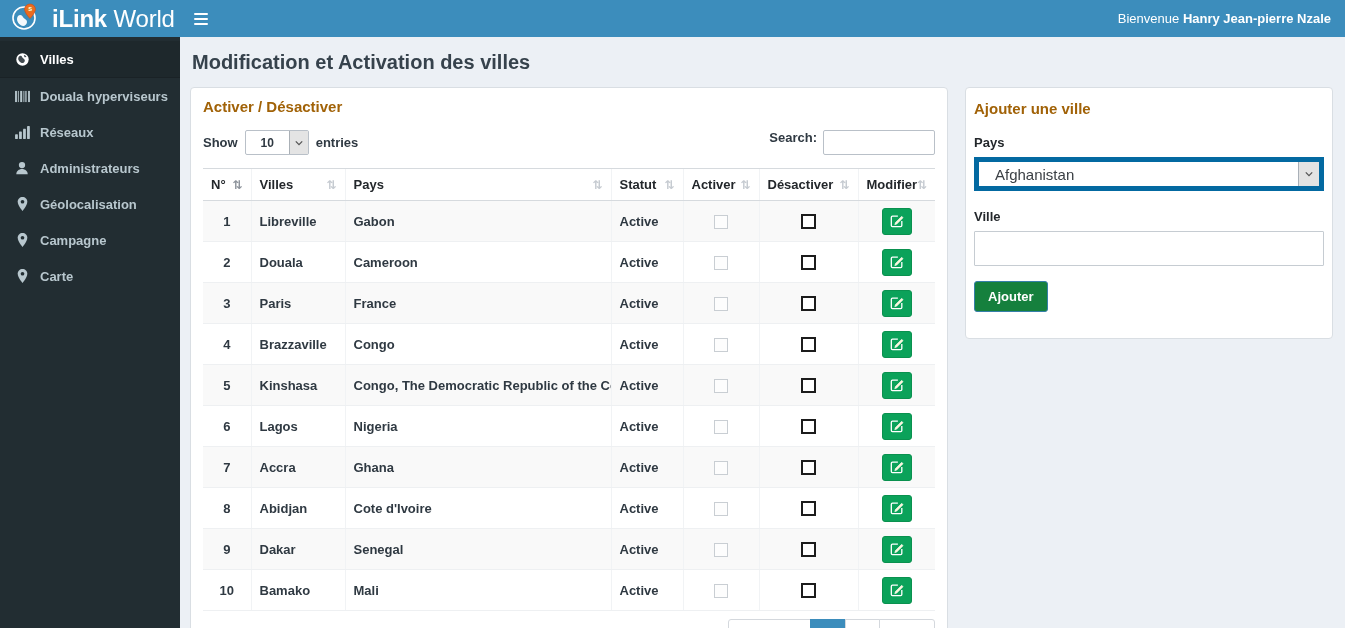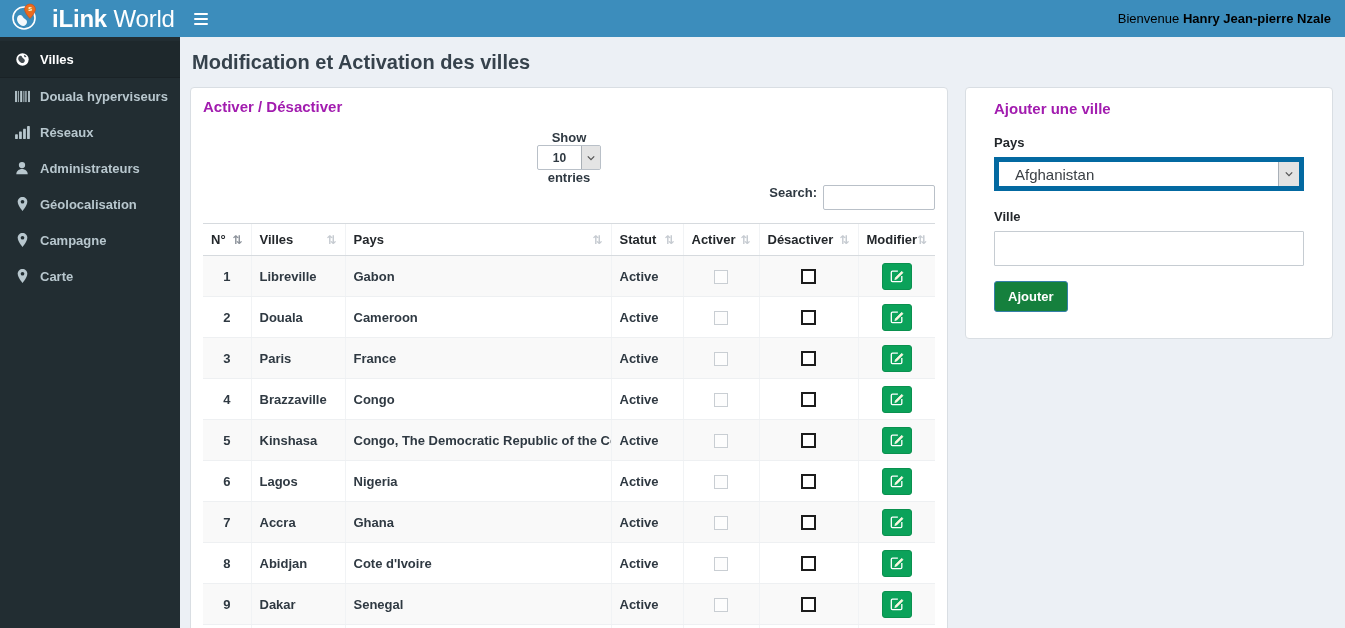--- a/index.html
+++ b/index.html
@@ -12,21 +12,21 @@
 
   
   .brand {
     grid-column:1; grid-row:1; background:#3c8dbc; color:#fff;
     display:flex; align-items:center; padding-left:10px; gap:12px;
   }
   .brand-title { font-size:24px; letter-spacing:-0.2px; white-space:nowrap; }
   .brand-title b { font-weight:700; }
   .brand-title span.light { font-weight:300; }
   .navbar {
-    grid-column:2; grid-row:1; background:#3c8dbc; color:#000000;
+    grid-column:2; grid-row:1; background:#3c8dbc; color:#ffffff;
     display:flex; align-items:center;
   }
   .hamburger { width:42px; height:37px; display:flex; flex-direction:column; justify-content:center; align-items:center; gap:3px; cursor:pointer; }
   .hamburger i { display:block; width:14px; height:2px; background:#fff; border-radius:1px; }
   .welcome { margin-left:auto; padding-right:14px; font-size:13px; }
   .welcome b { font-weight:700; }
 
   
   .sidebar { grid-column:1; grid-row:2; background:#222d32; padding-top:4px; }
   .side-item {
@@ -35,25 +35,25 @@
   }
   .side-item .ico { width:16px; height:16px; flex:0 0 16px; display:flex; align-items:center; justify-content:center; }
   .side-item.active { background:#1e282c; color:#fff; border-bottom:1px solid #1a2226; }
   .side-item svg { display:block; }
 
   
   .content { grid-column:2; grid-row:2; padding:13px 12px 0 10px; }
   h1.page-title { font-size:20px; font-weight:600; color:#36424c; margin:1px 0 13px 2px; }
   .panels { display:flex; gap:17px; align-items:flex-start; }
   .panel { background:#fff; border:1px solid #d9dee3; border-radius:4px; }
-  .panel-title { font-size:15px; font-weight:600; color:#a21caf; }
+  .panel-title { font-size:15px; font-weight:600; color:#a16207; }
 
   
   .table-panel { flex:0 0 758px; padding:10px 12px 14px; }
-  .controls { display:flex; align-items:center; margin-top:15px; font-size:13px; font-weight:600; color:#2f3942;flex-direction:column; }
+  .controls { display:flex; align-items:center; margin-top:15px; font-size:13px; font-weight:600; color:#2f3942; }
   .len-select {
     display:inline-flex; align-items:stretch; border:1px solid #b9c0c8; border-radius:2px;
     margin:0 7px; height:25px; width:64px; background:#fff; cursor:pointer;
   }
   .len-select .val { flex:1; display:flex; align-items:center; justify-content:center; font-weight:600; font-size:12px; }
   .arrow-box { width:19px; background:#e4e4e4; border-left:1px solid #aab0b6; display:flex; align-items:center; justify-content:center; }
   .chev { width:8px; height:8px; }
   .search-wrap { margin-left:auto; display:flex; align-items:flex-start; gap:6px; font-weight:600; }
   .search-input { width:112px; height:25px; border:1px solid #b9c0c8; border-radius:2px; padding:0 6px; font-size:13px; }
 
@@ -88,21 +88,21 @@
   .pagination { margin-left:auto; display:flex; font-size:13px; margin-top:3px; }
   .page-btn {
     padding:8px 13px; border:1px solid #d4d8dd; background:#fff; color:#505d69;
     margin-left:-1px; cursor:pointer; font-weight:600;
   }
   .page-btn:first-child { border-radius:3px 0 0 3px; margin-left:0; }
   .page-btn:last-child { border-radius:0 3px 3px 0; }
   .page-btn.active { background:#3c8dbc; border-color:#3c8dbc; color:#fff; }
 
   
-  .add-panel { flex:0 0 368px; padding:12px 28px 26px; }
+  .add-panel { flex:0 0 368px; padding:12px 8px 26px; }
   .field-label { font-size:13px; font-weight:700; color:#23272b; margin:18px 0 7px; }
   .select {
     height:34px; border:5px solid #0369a1; background:#fff; display:flex; align-items:stretch; cursor:pointer;
   }
   .select .val { flex:1; display:flex; align-items:center; padding-left:16px; font-size:15px; color:#3a3f44; }
   .select .arrow-box { width:21px; border-left:1px solid #a9b0b8; background:#e3e3e3; }
   .text-input { width:100%; height:35px; border:1px solid #c6ccd2; border-radius:1px; padding:0 10px; font-size:14px; }
   .submit-btn {
     margin-top:15px; background:#15803d; border:1px solid #367fa9; color:#fff;
     font-size:13px; font-weight:700; padding:7px 13px; border-radius:3px; cursor:pointer;

